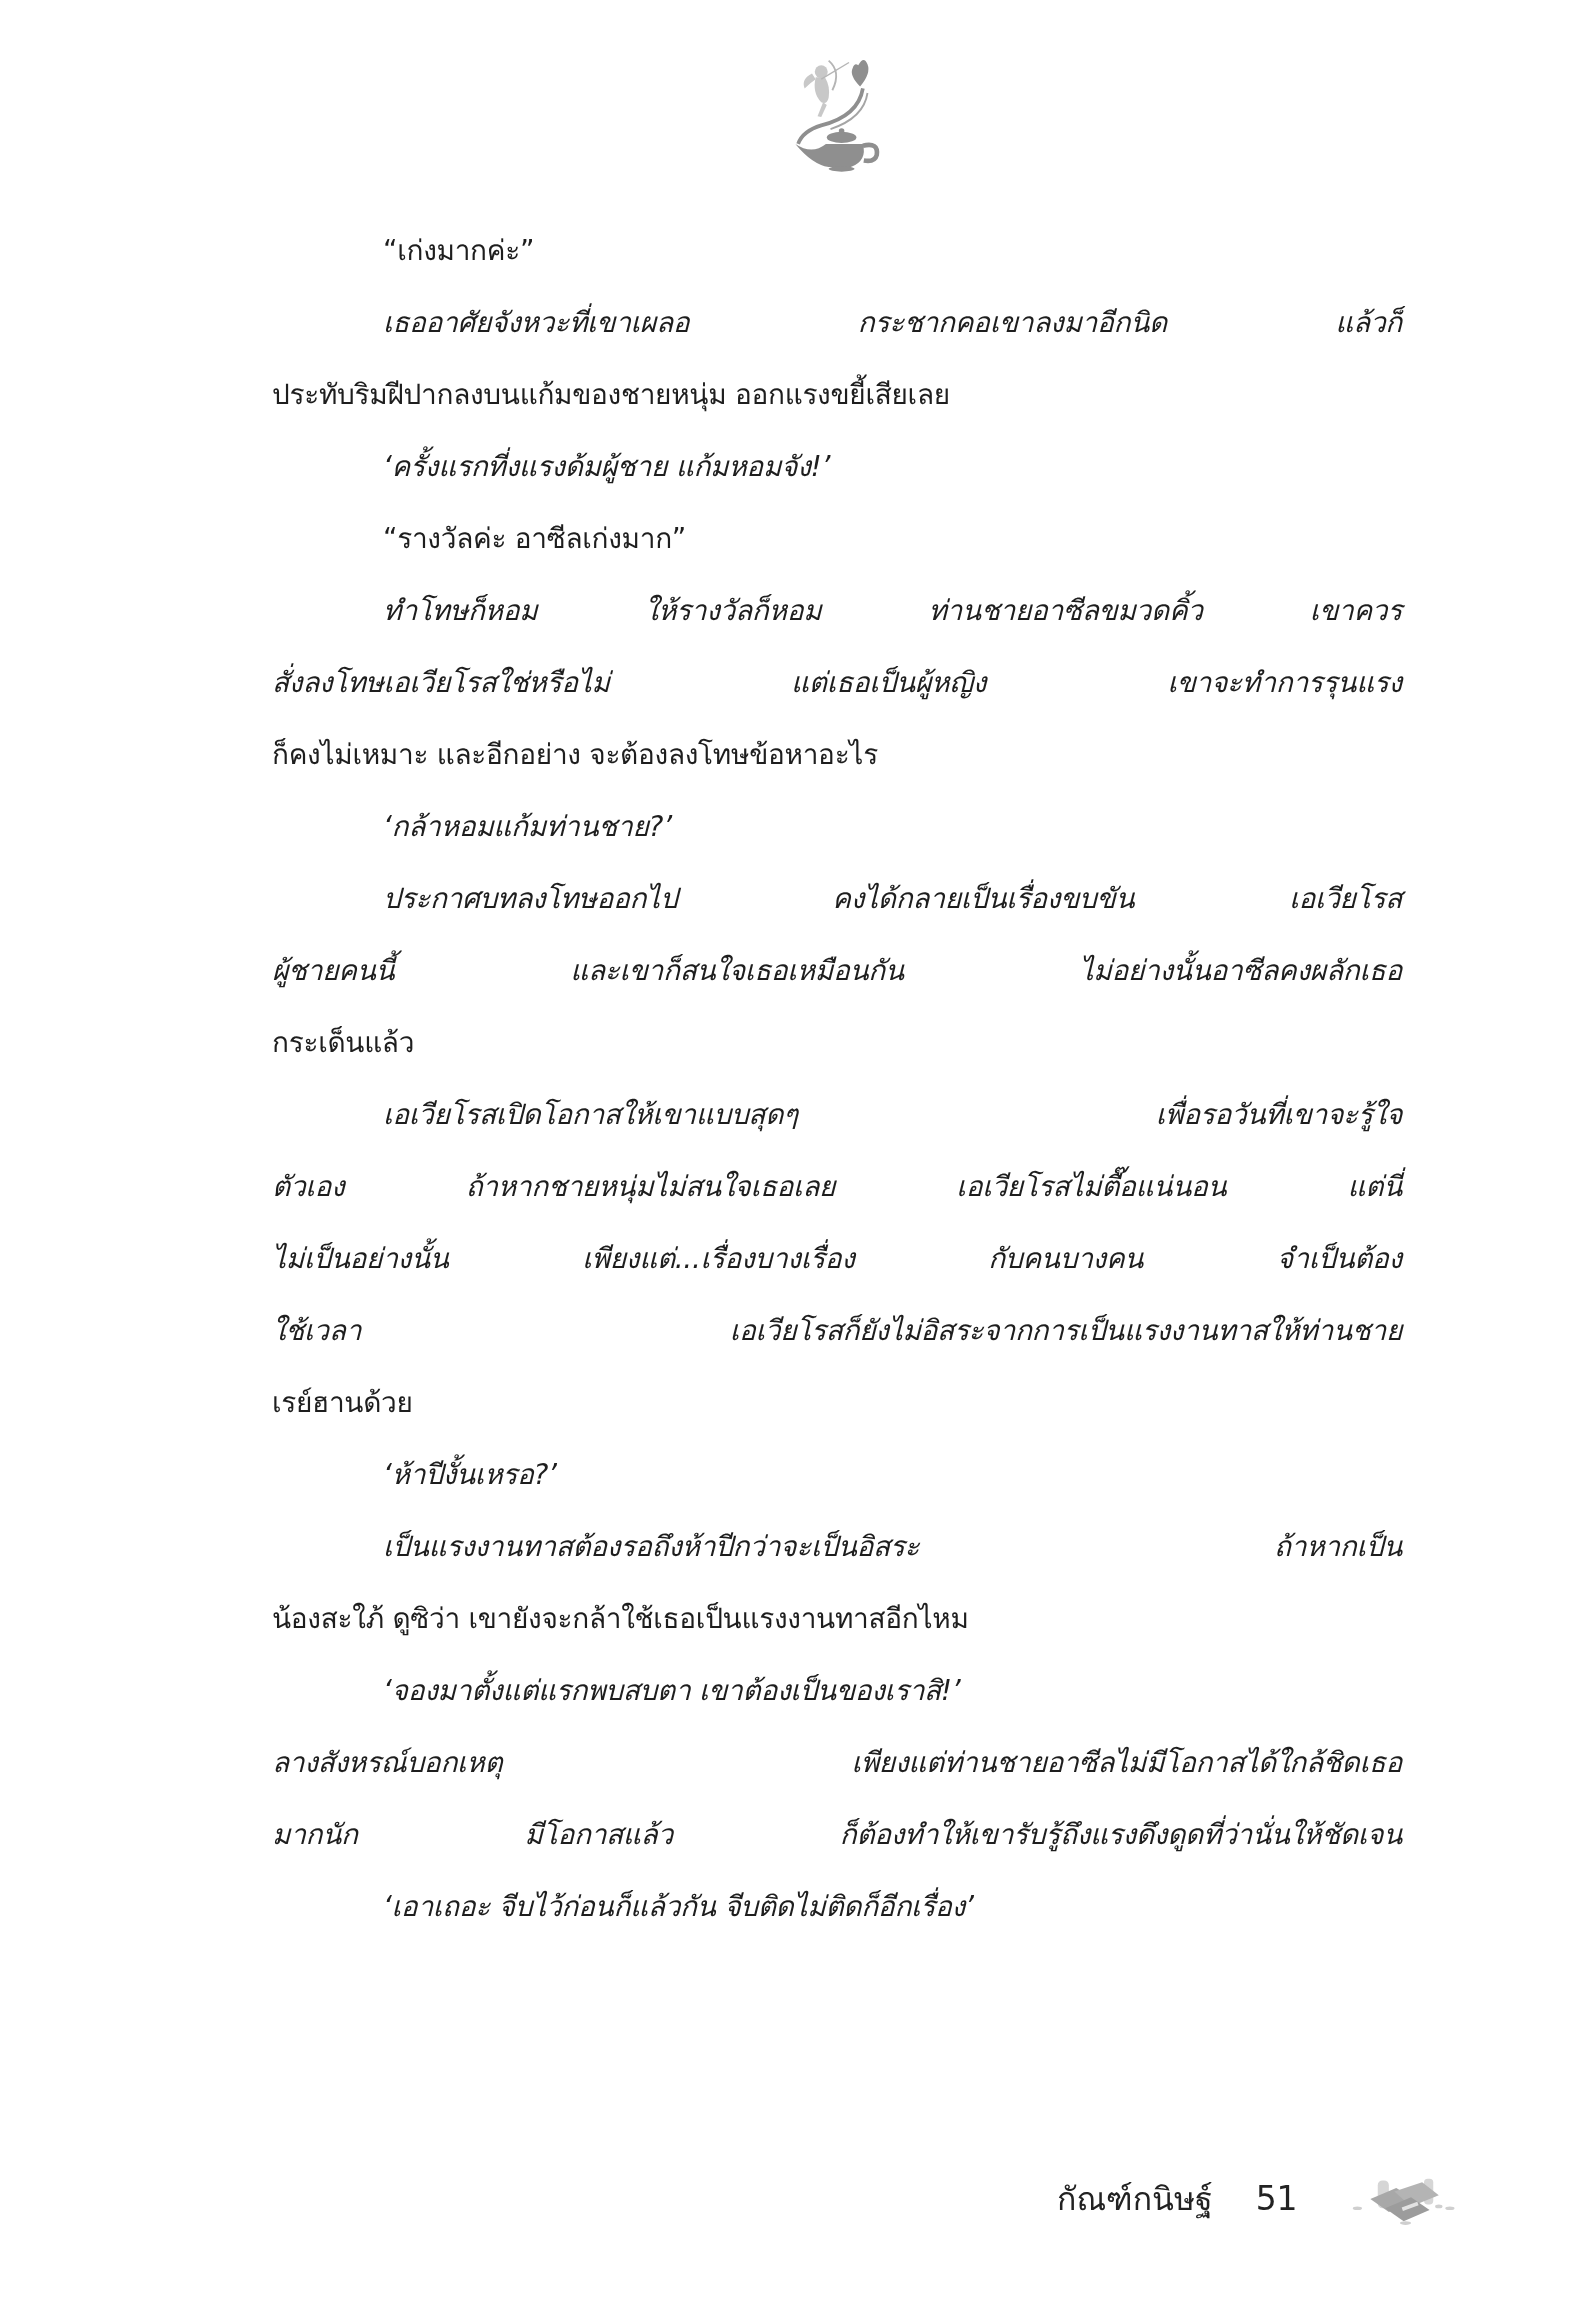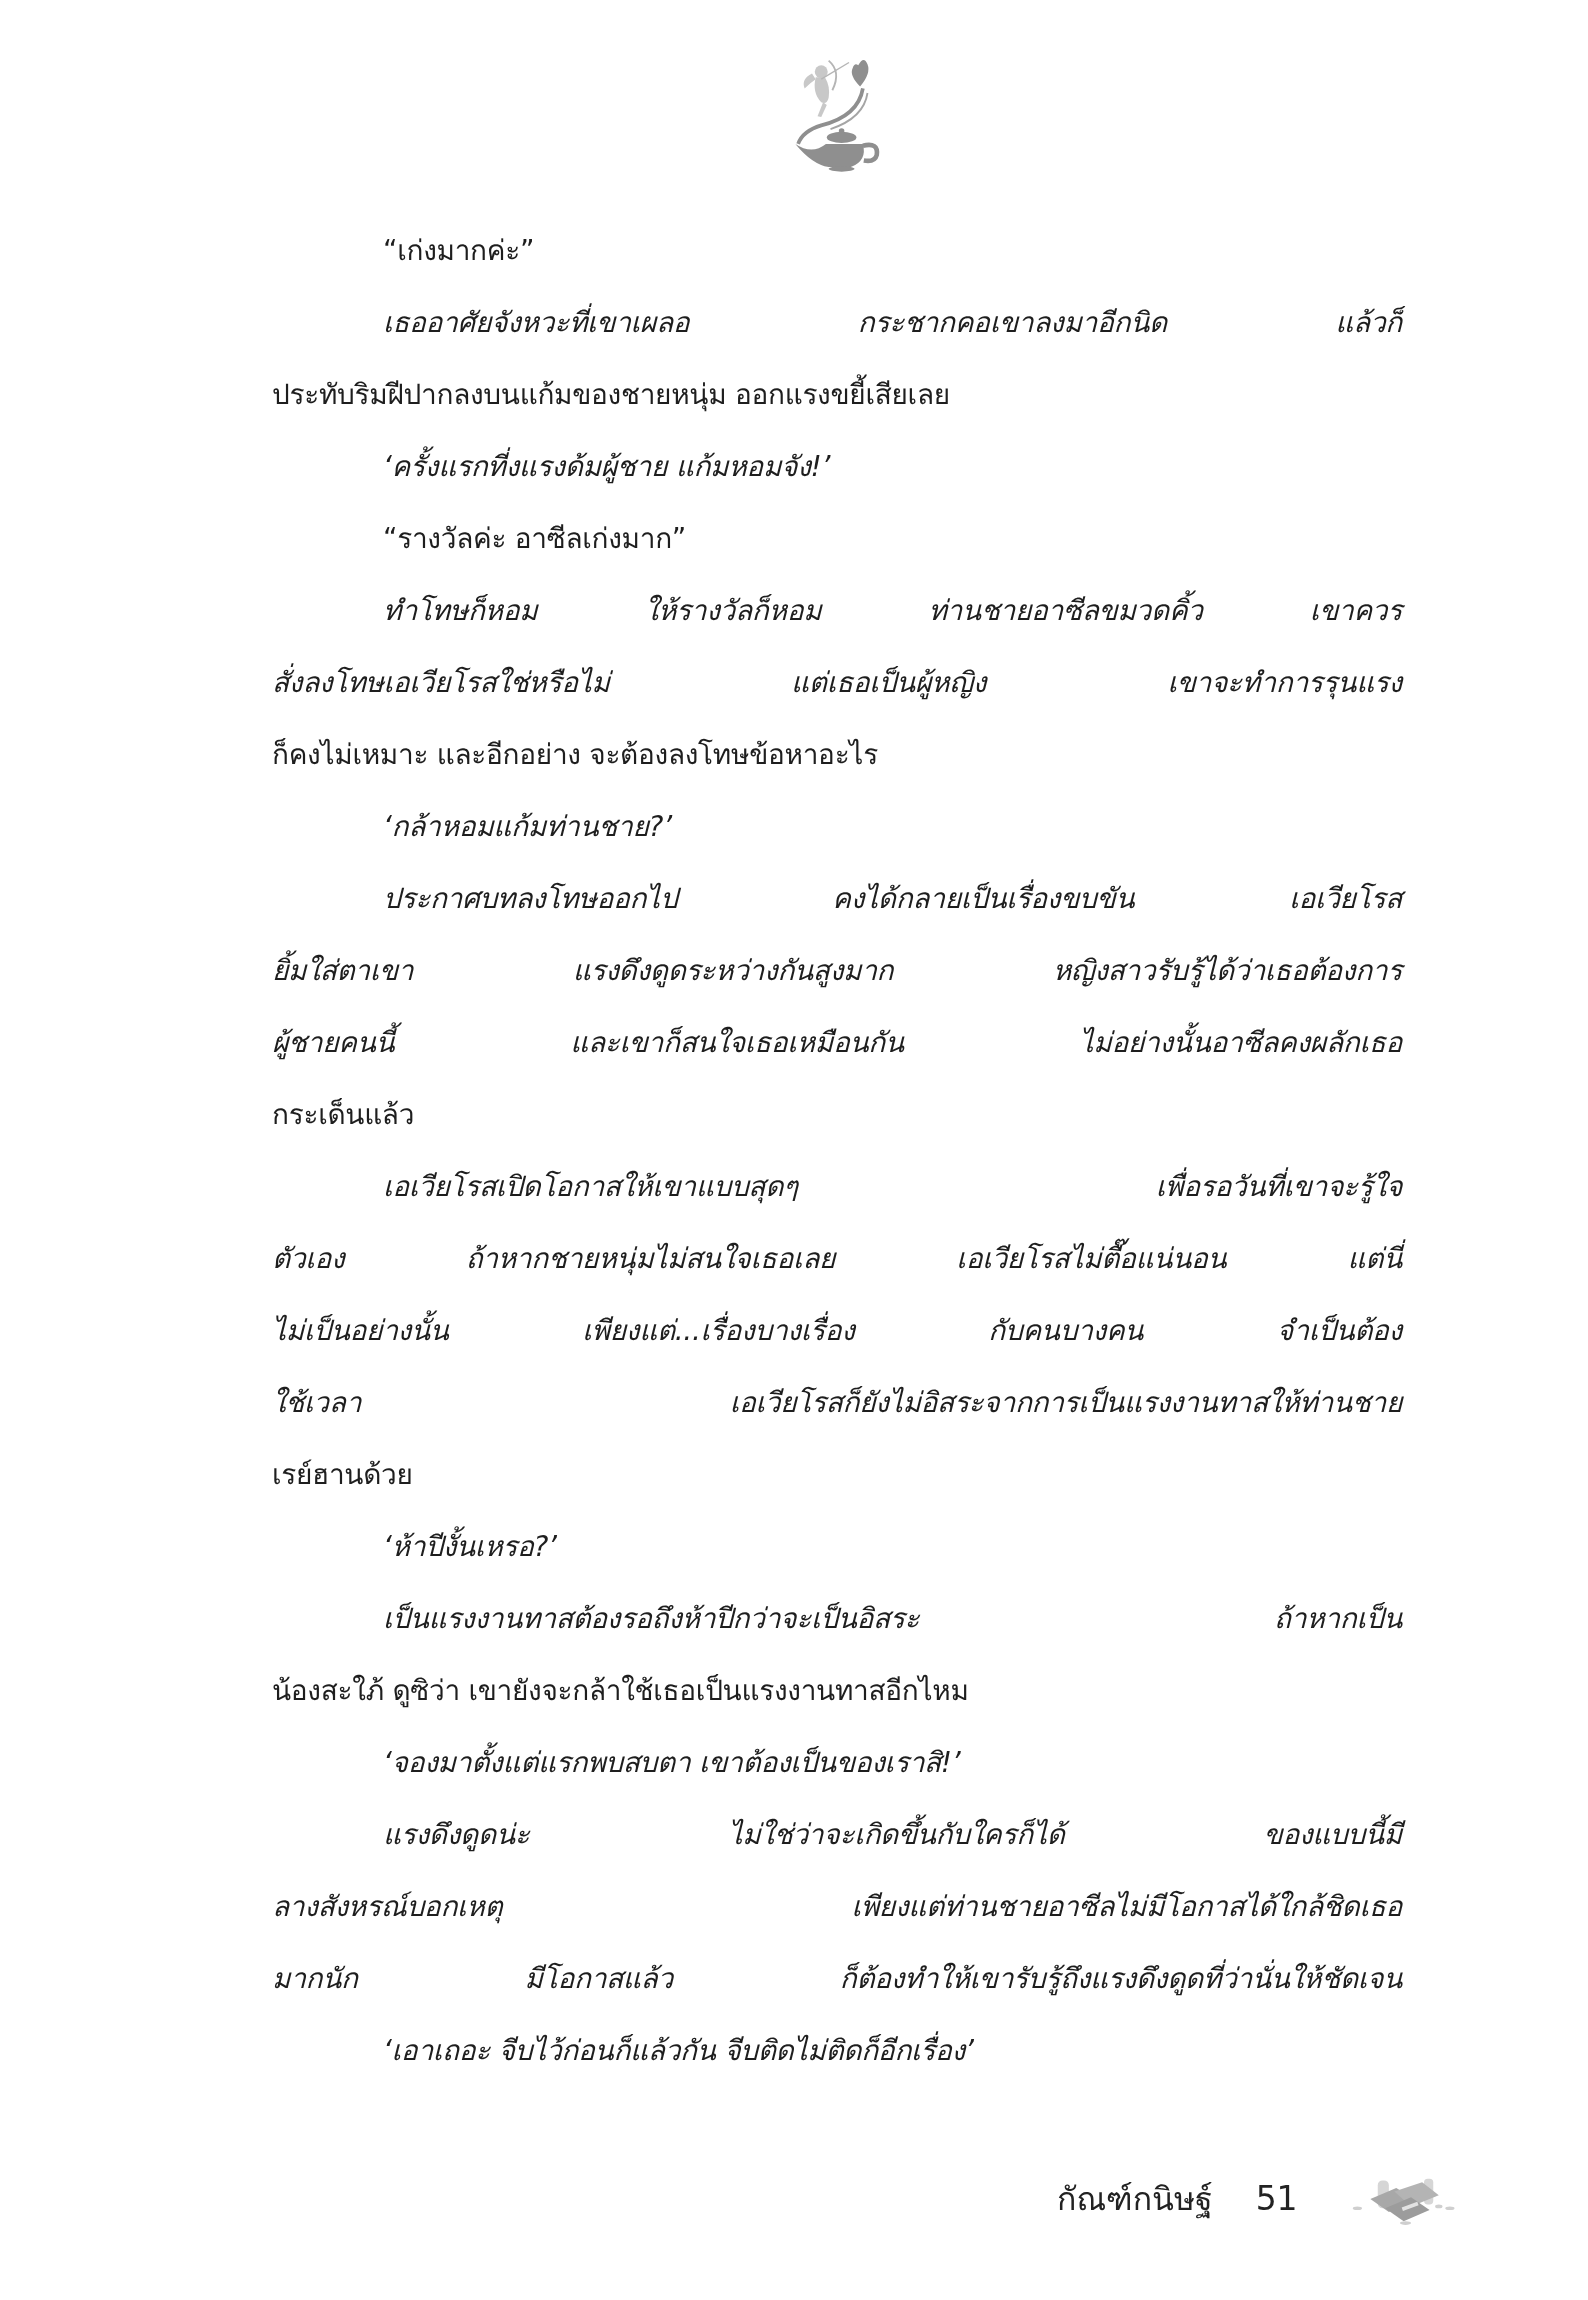--- a/index.html
+++ b/index.html
@@ -63,33 +63,31 @@
   <div class="line indent">“เก่งมากค่ะ”</div>
   <div class="line indent justify">เธออาศัยจังหวะที่เขาเผลอ  กระชากคอเขาลงมาอีกนิด  แล้วก็</div>
   <div class="line">ประทับริมฝีปากลงบนแก้มของชายหนุ่ม ออกแรงขยี้เสียเลย</div>
   <div class="line indent italic">‘ครั้งแรกที่งแรงด้มผู้ชาย แก้มหอมจัง!’</div>
   <div class="line indent">“รางวัลค่ะ อาซีลเก่งมาก”</div>
   <div class="line indent justify">ทำโทษก็หอม  ให้รางวัลก็หอม  ท่านชายอาซีลขมวดคิ้ว  เขาควร</div>
   <div class="line justify">สั่งลงโทษเอเวียโรสใช่หรือไม่  แต่เธอเป็นผู้หญิง  เขาจะทำการรุนแรง</div>
   <div class="line">ก็คงไม่เหมาะ และอีกอย่าง จะต้องลงโทษข้อหาอะไร</div>
   <div class="line indent italic">‘กล้าหอมแก้มท่านชาย?’</div>
   <div class="line indent justify">ประกาศบทลงโทษออกไป  คงได้กลายเป็นเรื่องขบขัน  เอเวียโรส</div>
-  <div class="line justify">ยิ้มใส่ตาเขา แรงดึงดูดระหว่างกันสูงมาก หญิงสาวรับรู้ได้ว่าเธอต้องการ</div>
   <div class="line justify">ผู้ชายคนนี้  และเขาก็สนใจเธอเหมือนกัน  ไม่อย่างนั้นอาซีลคงผลักเธอ</div>
   <div class="line">กระเด็นแล้ว</div>
   <div class="line indent justify">เอเวียโรสเปิดโอกาสให้เขาแบบสุดๆ  เพื่อรอวันที่เขาจะรู้ใจ</div>
   <div class="line justify">ตัวเอง  ถ้าหากชายหนุ่มไม่สนใจเธอเลย  เอเวียโรสไม่ตื๊อแน่นอน  แต่นี่</div>
   <div class="line justify">ไม่เป็นอย่างนั้น  เพียงแต่...เรื่องบางเรื่อง  กับคนบางคน  จำเป็นต้อง</div>
   <div class="line justify">ใช้เวลา  เอเวียโรสก็ยังไม่อิสระจากการเป็นแรงงานทาสให้ท่านชาย</div>
   <div class="line">เรย์ฮานด้วย</div>
   <div class="line indent italic">‘ห้าปีงั้นเหรอ?’</div>
   <div class="line indent justify">เป็นแรงงานทาสต้องรอถึงห้าปีกว่าจะเป็นอิสระ  ถ้าหากเป็น</div>
   <div class="line">น้องสะใภ้ ดูซิว่า เขายังจะกล้าใช้เธอเป็นแรงงานทาสอีกไหม</div>
   <div class="line indent italic">‘จองมาตั้งแต่แรกพบสบตา เขาต้องเป็นของเราสิ!’</div>
-  <div class="line indent justify">แรงดึงดูดน่ะ  ไม่ใช่ว่าจะเกิดขึ้นกับใครก็ได้  ของแบบนี้มี</div>
   <div class="line justify">ลางสังหรณ์บอกเหตุ  เพียงแต่ท่านชายอาซีลไม่มีโอกาสได้ใกล้ชิดเธอ</div>
   <div class="line justify">มากนัก มีโอกาสแล้ว ก็ต้องทำให้เขารับรู้ถึงแรงดึงดูดที่ว่านั่นให้ชัดเจน</div>
   <div class="line indent italic">‘เอาเถอะ จีบไว้ก่อนก็แล้วกัน จีบติดไม่ติดก็อีกเรื่อง’</div>
 </div>
 
 <div class="footer">
   <span class="title">กัณฑ์กนิษฐ์</span>
   <span class="page-no">51</span>
   <span class="money-icon">
     <svg width="111" height="56" viewBox="0 0 120 60">

